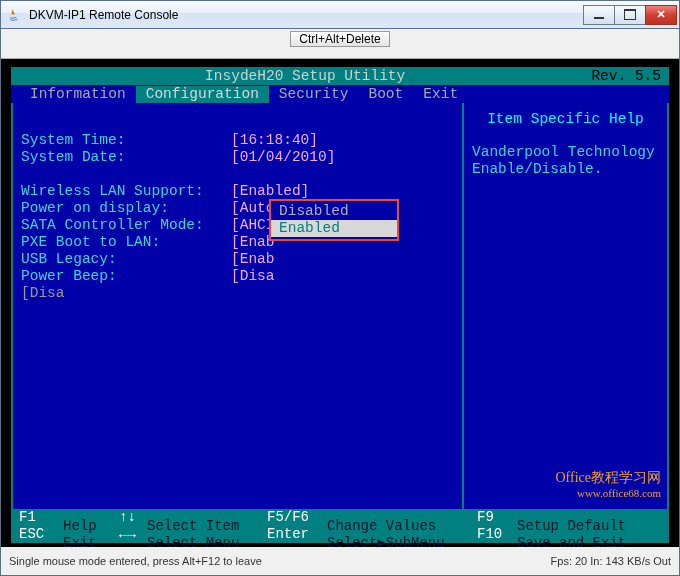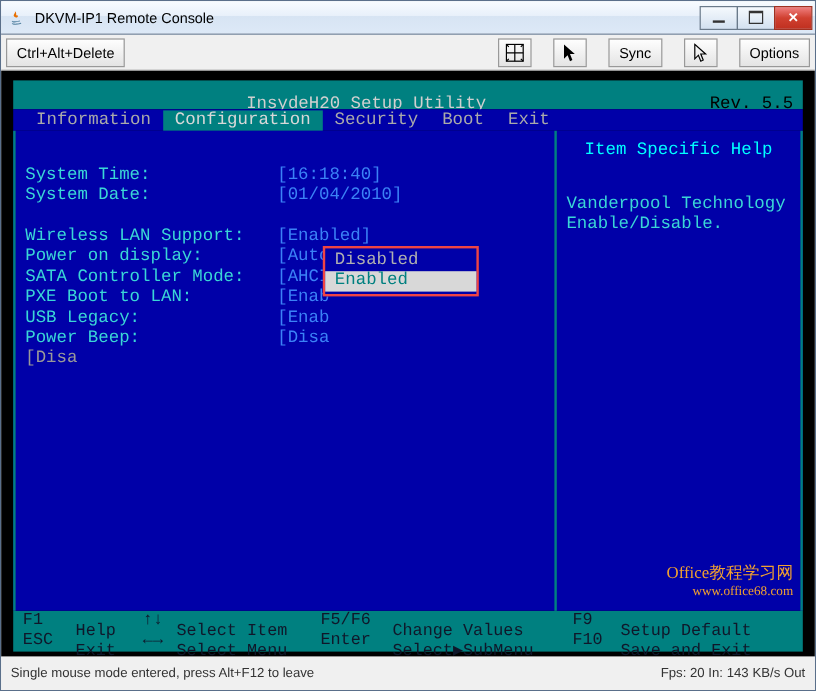--- a/index.html
+++ b/index.html
@@ -45,20 +45,21 @@
 .win-btn.close::before { content: "✕"; font-size: 11px; }
 
 .toolbar {
   height: 30px;
   background: #f0f0f0;
   border-bottom: 1px solid #aaa;
   display: flex;
   align-items: center;
   padding: 2px 4px;
   gap: 18px;
+  flex-direction: column;
 }
 .tool-btn {
   border: 1px solid #999;
   background: linear-gradient(to bottom, #fefefe, #e4e4e4);
   height: 24px;
   padding: 0 8px;
   display: flex;
   align-items: center;
   justify-content: center;
   font-size: 12px;
@@ -78,24 +79,24 @@
   font-family: "Courier New", monospace;
   font-size: 14.5px;
   line-height: 17px;
   color: #d8d8d8;
   display: flex;
   flex-direction: column;
 }
 .bios-header {
   background: #008080;
   color: #d0d0d0;
-  padding: 12px 8px;
+  padding: 2px 8px;
   display: flex;
   height: 18px;
-  align-items: flex-start;
+  align-items: center;
 }
 .bios-header .htitle { flex: 1; text-align: center; }
 .bios-header .rev { color: #000; }
 .bios-menubar {
   background: #0000a8;
   color: #aaa;
   display: flex;
   padding-left: 9px;
   height: 18px;
   align-items: center;
@@ -116,24 +117,24 @@
   padding: 12px 8px 8px 8px;
   color: #3ad6d6;
   position: relative;
 }
 .right-pane {
   width: 205px;
   border-left: 2px solid #008080;
   padding: 8px;
   color: #3ad6d6;
 }
-.right-pane .help-title { text-align: center; color: #0ff; margin-bottom: 28px; }
+.right-pane .help-title { text-align: center; color: #0ff; margin-bottom: 16px; }
 .row { display: flex; white-space: pre; }
 .row .label { width: 210px; }
-.row .val { color: #3b82f6; }
+.row .val { color: #f0abfc; }
 .gray { color: #999; }
 
 .popup {
   position: absolute;
   left: 256px;
   top: 96px;
   width: 130px;
   background: #0000a8;
   border: 2px solid #ef4444;
   padding: 2px 0;
@@ -141,21 +142,21 @@
 .popup .opt { padding: 0 8px; color: #b0b0b0; }
 .popup .opt.sel { background: #d8d8d8; color: #008080; }
 
 .bios-footer {
   background: #008080;
   color: #3ad6d6;
   font-size: 14px;
   padding: 0 8px;
 }
 .bios-footer .frow { display: flex; white-space: pre; height: 17px; align-items: center; }
-.fkey { color: #0f172a; }
+.fkey { color: #ffffff; }
 .flabel { color: #0f172a; margin-top: 17px; }
 
 .statusbar {
   height: 28px;
   background: #f0f0f0;
   display: flex;
   align-items: center;
   padding: 0 8px;
   font-size: 11px;
   color: #333;

